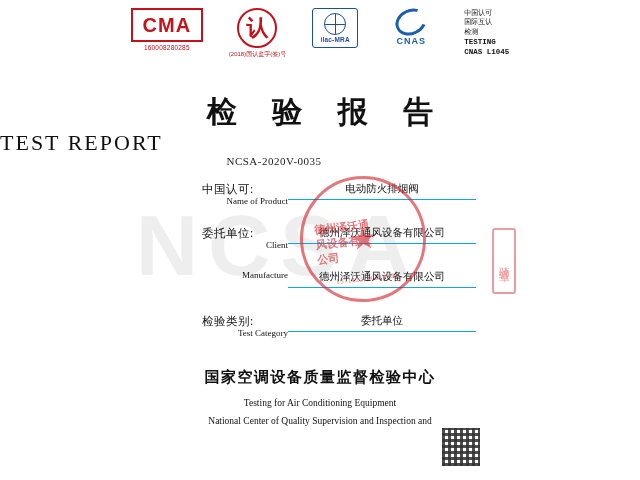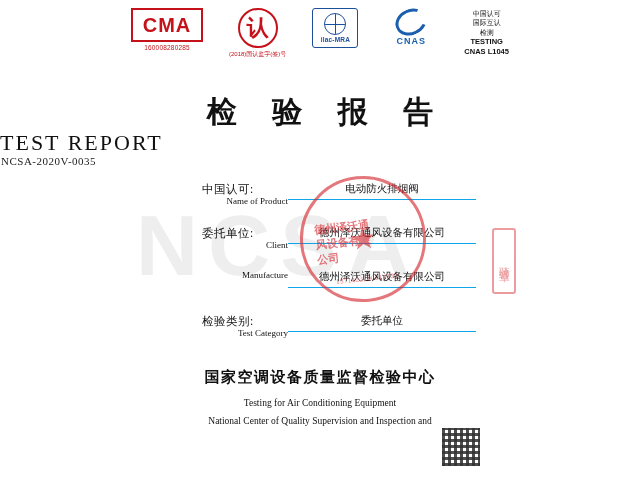--- a/index.html
+++ b/index.html
@@ -155,22 +155,22 @@
     font-size: 9px;
     color: #1b5fae;
     font-weight: bold;
     letter-spacing: 1px;
     margin-top: 2px;
     text-align: right;
   }
 
   
   .cnas-block {
-    text-align: center;
-    font-family: Liberation Sans, sans-serif;
+    text-align: left;
+    font-family: Liberation Mono, monospace;
     font-size: 7px;
     line-height: 1.35;
     color: #111111;
     padding-top: 1px;
   }
   .cnas-block .cn {
     font-size: 7px;
   }
   .cnas-block .en {
     font-weight: bold;
@@ -197,22 +197,23 @@
     left: 0;
     width: 640px;
     font-family: "Liberation Serif", serif;
     font-size: 22px;
     letter-spacing: 2px;
     color: #111111;
   }
   .report-no {
     position: absolute;
     top: 155px;
-    left: 1px;
+    left: 16px;
     width: 516px;
+    text-align: center;
     font-family: "Liberation Serif", serif;
     font-size: 11px;
     letter-spacing: 0.5px;
     color: #222222;
   }
 
   
   .fields {
     position: absolute;
     top: 182px;

